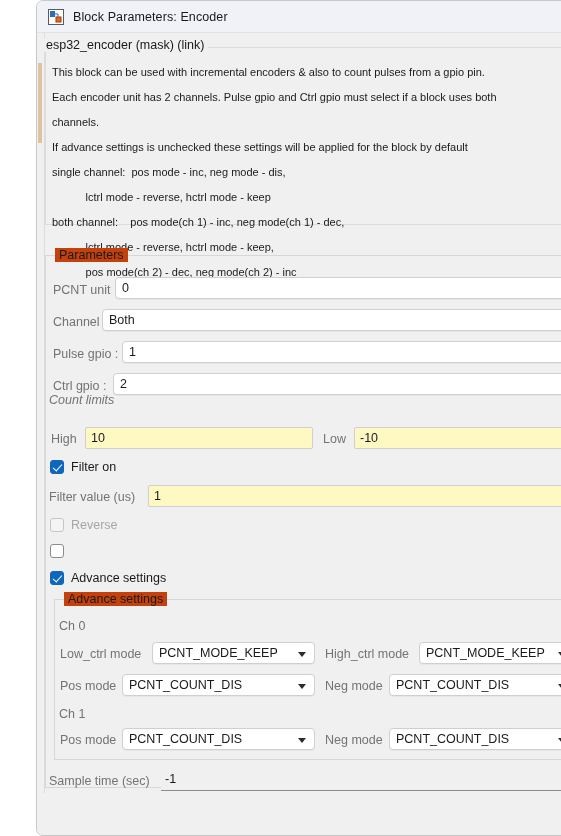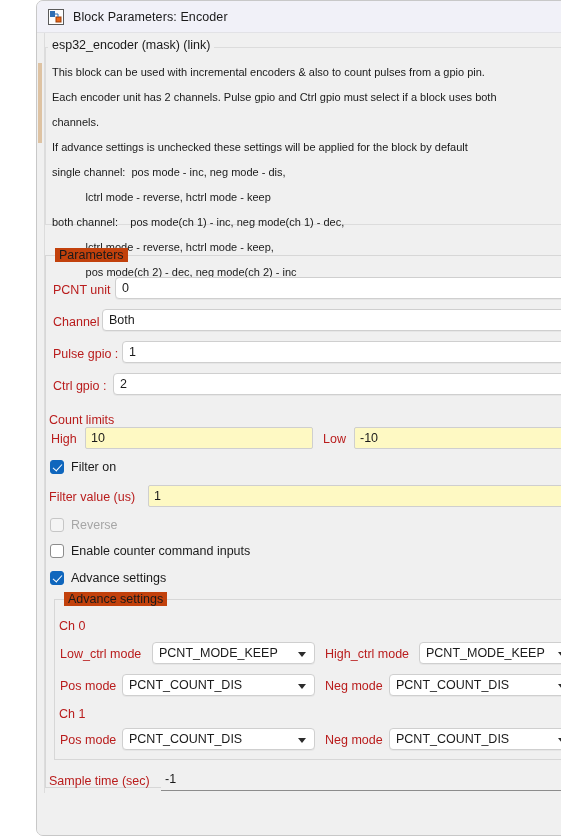--- a/index.html
+++ b/index.html
@@ -77,21 +77,21 @@
   .left-rail-thumb {
     position: absolute;
     left: 1px; top: 30px;
     width: 4px; height: 80px;
     background: #d8b48a;
     opacity: 0.75;
   }
 
   .maskline {
     position: absolute;
-    left: 11px;
+    left: 5px;
     top: 5px;
     font-size: 12.5px;
     color: #1a1a1a;
     background: #f0f0f0;
     padding: 0 4px;
     z-index: 3;
   }
 
   
   .desc-pane {
@@ -129,21 +129,21 @@
     left: 9px;
     background: #c2410c;
     padding: 0 4px;
     font-size: 12.5px;
     color: #1a1a1a;
   }
 
   .lbl {
     position: absolute;
     font-size: 12.5px;
-    color: #b91c1c;
+    color: #737373;
     white-space: nowrap;
     line-height: 14px;
   }
 
   
   .combo {
     position: absolute;
     box-sizing: border-box;
     height: 22px;
     background: #ffffff;
@@ -335,21 +335,21 @@
       <span class="val">1</span>
       <span class="arrow"></span>
     </div>
 
     <div class="lbl" style="left:16px; top:346px;">Ctrl gpio :</div>
     <div class="combo" style="left:76px; top:340px; width:469px;">
       <span class="val">2</span>
       <span class="arrow"></span>
     </div>
 
-    <div class="lbl" style="left:12px; top:380px;">Count limits</div>
+    <div class="lbl" style="left:12px; top:360px;font-style:italic;">Count limits</div>
     <div class="lbl" style="left:14px; top:399px;">High</div>
     <div class="field" style="left:48px; top:394px; width:228px;">
       <span class="val">10</span>
     </div>
     <div class="lbl" style="left:286px; top:399px;">Low</div>
     <div class="field" style="left:317px; top:394px; width:228px;">
       <span class="val">-10</span>
     </div>
 
     <div class="cb-row" style="left:13px; top:427px;">
@@ -362,21 +362,20 @@
       <span class="val">1</span>
     </div>
 
     <div class="cb-row" style="left:13px; top:485px;">
       <span class="cb disabled"></span>
       <span class="cb-label disabled">Reverse</span>
     </div>
 
     <div class="cb-row" style="left:13px; top:511px;">
       <span class="cb"></span>
-      <span class="cb-label">Enable counter command inputs</span>
     </div>
 
     <div class="cb-row" style="left:13px; top:538px;">
       <span class="cb checked"></span>
       <span class="cb-label">Advance settings</span>
     </div>
 
     <div class="group" style="left:17px; top:566px; width:527px; height:161px;">
       <span class="group-title">Advance settings</span>
     </div>

